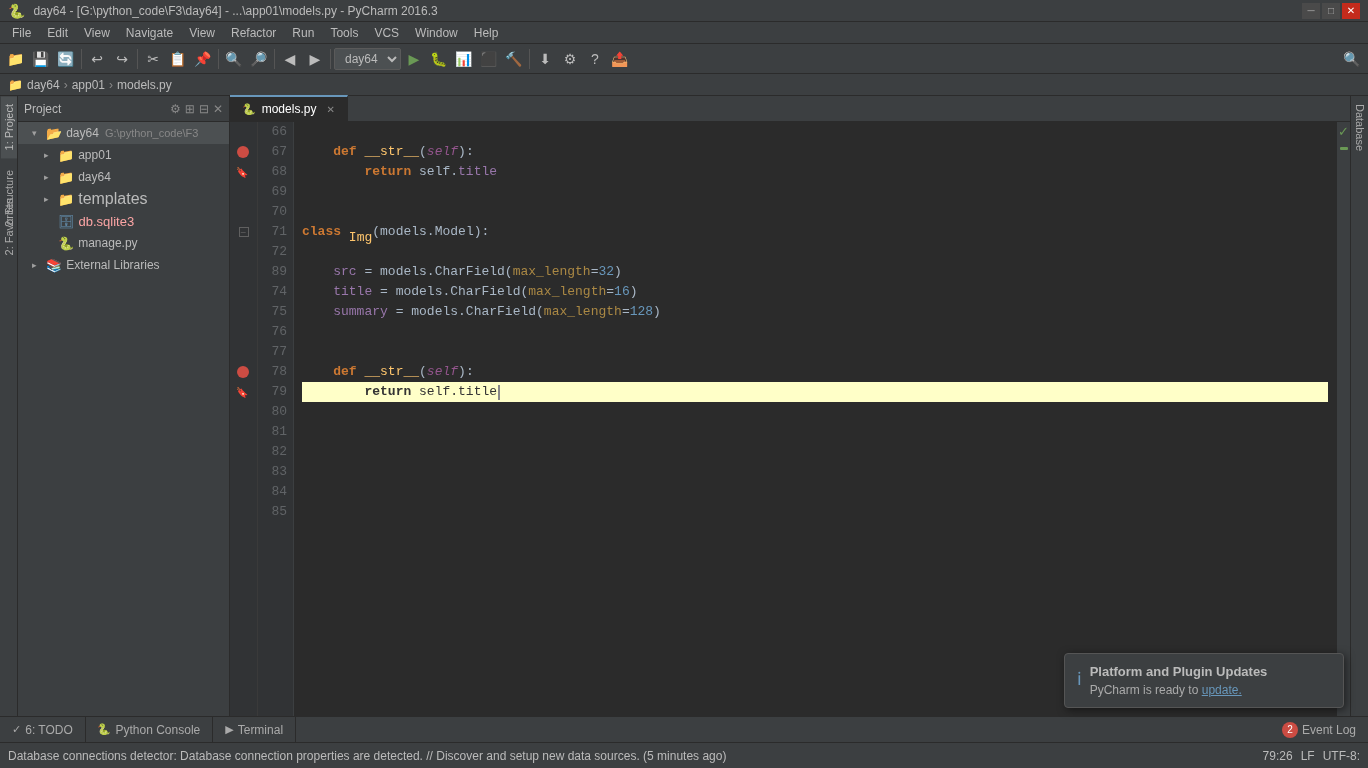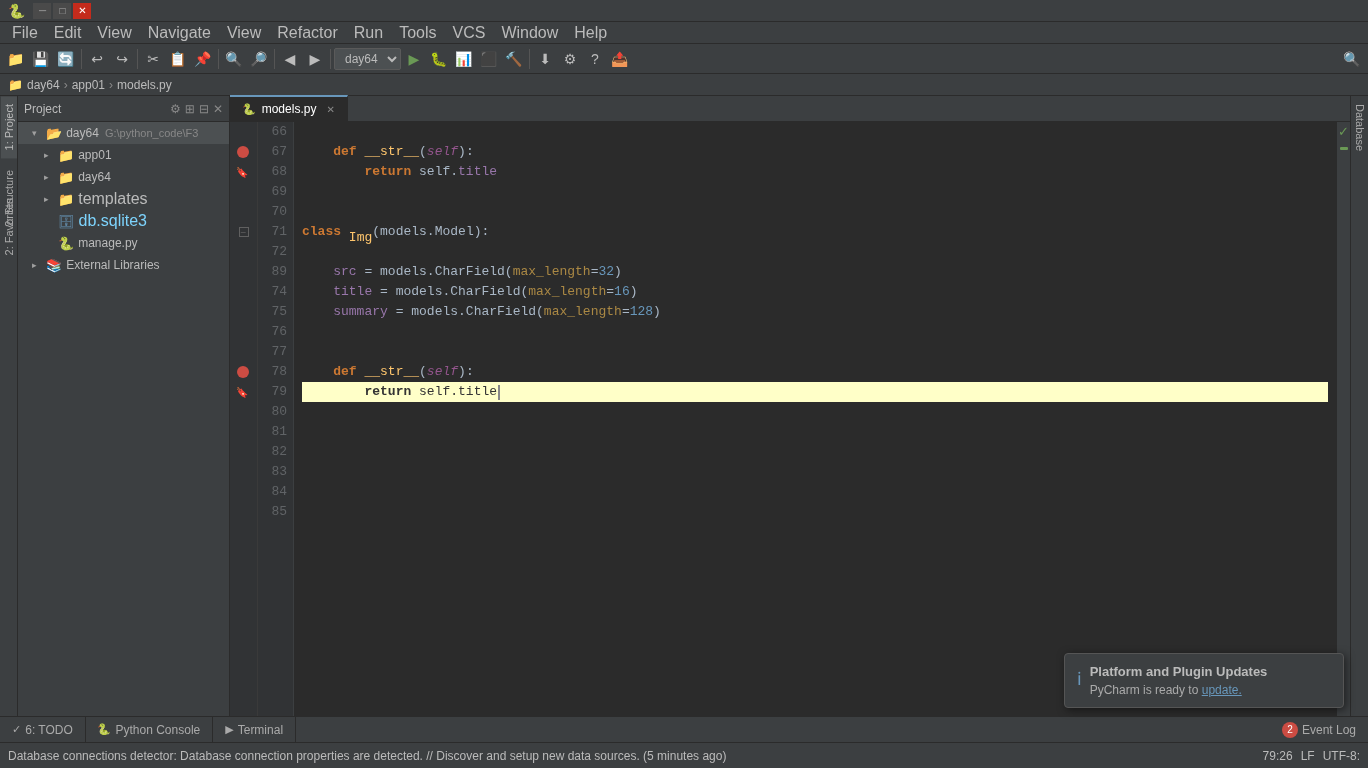--- a/index.html
+++ b/index.html
@@ -3,21 +3,21 @@
   <meta charset="utf-8">
   <style>
     * { margin: 0; padding: 0; box-sizing: border-box; }
     body { font-family: 'Segoe UI', Tahoma, Geneva, Verdana, sans-serif; font-size: 12px; background: #3c3f41; color: #bbbbbb; width: 1368px; height: 768px; overflow: hidden; }
     
     
     #title-bar { background: #3c3f41; color: #bbbbbb; height: 22px; display: flex; align-items: center; padding: 0 8px; font-size: 12px; border-bottom: 1px solid #2b2b2b; }
 
     
     #menu-bar { background: #3c3f41; height: 24px; display: flex; align-items: center; padding: 0 4px; border-bottom: 1px solid #2b2b2b; }
-    .menu-item { padding: 2px 8px; cursor: pointer; font-size: 16px; color: #bbbbbb; }
+    .menu-item { padding: 2px 8px; cursor: pointer; font-size: 12px; color: #bbbbbb; }
 
     
     #toolbar { background: #3c3f41; height: 32px; display: flex; align-items: center; padding: 0 4px; gap: 2px; border-bottom: 1px solid #2b2b2b; }
     .toolbar-btn { width: 24px; height: 24px; display: flex; align-items: center; justify-content: center; cursor: pointer; font-size: 14px; color: #bbbbbb; border-radius: 2px; }
     .toolbar-sep { width: 1px; height: 20px; background: #555; margin: 0 2px; }
     .toolbar-dropdown { background: #4c5052; border: 1px solid #5a5a5a; color: #bbbbbb; padding: 2px 6px; font-size: 12px; border-radius: 2px; cursor: pointer; }
 
     
     #breadcrumb { background: #3c3f41; height: 24px; display: flex; align-items: center; padding: 0 8px; border-bottom: 1px solid #2b2b2b; font-size: 12px; gap: 4px; }
 
@@ -39,20 +39,21 @@
     
     #notification { position: absolute; right: 20px; bottom: 60px; background: #3c3f41; border: 1px solid #555; border-radius: 4px; padding: 10px 12px; width: 280px; display: flex; gap: 8px; box-shadow: 2px 2px 8px rgba(0,0,0,0.5); }
   </style>
 </head>
 <body>
 
 <div style="position:relative; width:1368px; height:768px; overflow:hidden;">
 
   <div id="title-bar" style="display:flex; align-items:center; background:#3c3f41; height:22px; border-bottom:1px solid #2b2b2b; padding:0 8px;">
     <span style="font-size:14px; margin-right:8px;">🐍</span>
+    <span style="flex:1; font-size:12px; color:#bbbbbb;">day64 - [G:\python_code\F3\day64] - ...\app01\models.py - PyCharm 2016.3</span>
     <div style="display:flex; gap:2px;">
       <div style="width:18px; height:16px; background:#4a4a4a; display:flex; align-items:center; justify-content:center; cursor:pointer; font-size:10px; color:#aaa;">─</div>
       <div style="width:18px; height:16px; background:#4a4a4a; display:flex; align-items:center; justify-content:center; cursor:pointer; font-size:10px; color:#aaa;">□</div>
       <div style="width:18px; height:16px; background:#c42b1c; display:flex; align-items:center; justify-content:center; cursor:pointer; font-size:10px; color:white;">✕</div>
     </div>
   </div>
 
   <div id="menu-bar" style="background:#3c3f41; height:22px; display:flex; align-items:center; padding:0 4px; border-bottom:1px solid #2b2b2b;">
     <span class="menu-item">File</span>
     <span class="menu-item">Edit</span>
@@ -155,21 +156,21 @@
         <div style="display:flex; align-items:center; padding:2px 4px; height:22px; cursor:pointer;">
           <span style="width:22px;"></span>
           <span style="width:14px; font-size:9px; color:#a0a0a0;">▸</span>
           <span style="margin-right:4px; font-size:13px;">📁</span>
           <span style="color:#bbbbbb; font-size:16px;">templates</span>
         </div>
 
         <div style="display:flex; align-items:center; padding:2px 4px; height:22px; cursor:pointer;">
           <span style="width:36px;"></span>
           <span style="margin-right:4px; font-size:13px; color:#6897bb;">🗄</span>
-          <span style="color:#7dd3fc; font-size:16px;">db.sqlite3</span>
+          <span style="color:#fca5a5; font-size:13px;">db.sqlite3</span>
         </div>
 
         <div style="display:flex; align-items:center; padding:2px 4px; height:22px; cursor:pointer;">
           <span style="width:36px;"></span>
           <span style="margin-right:4px; font-size:13px; color:#6a9955;">🐍</span>
           <span style="color:#bbbbbb; font-size:12px;">manage.py</span>
         </div>
 
         <div style="display:flex; align-items:center; padding:2px 4px; height:22px; cursor:pointer;">
           <span style="width:10px;"></span>

